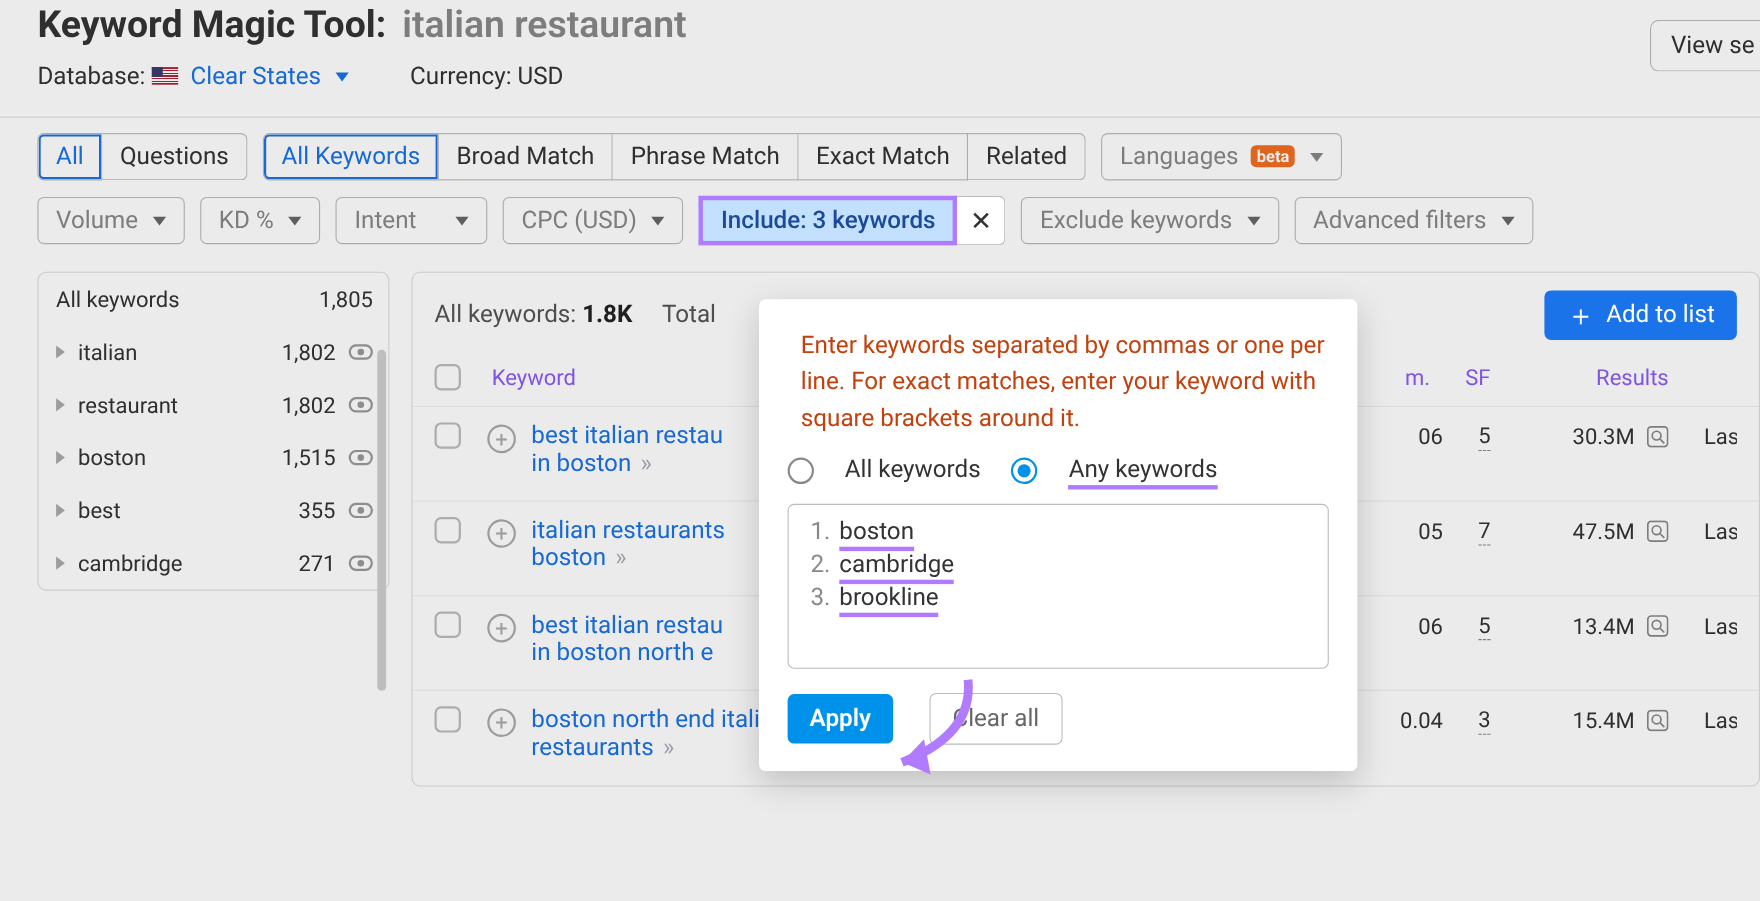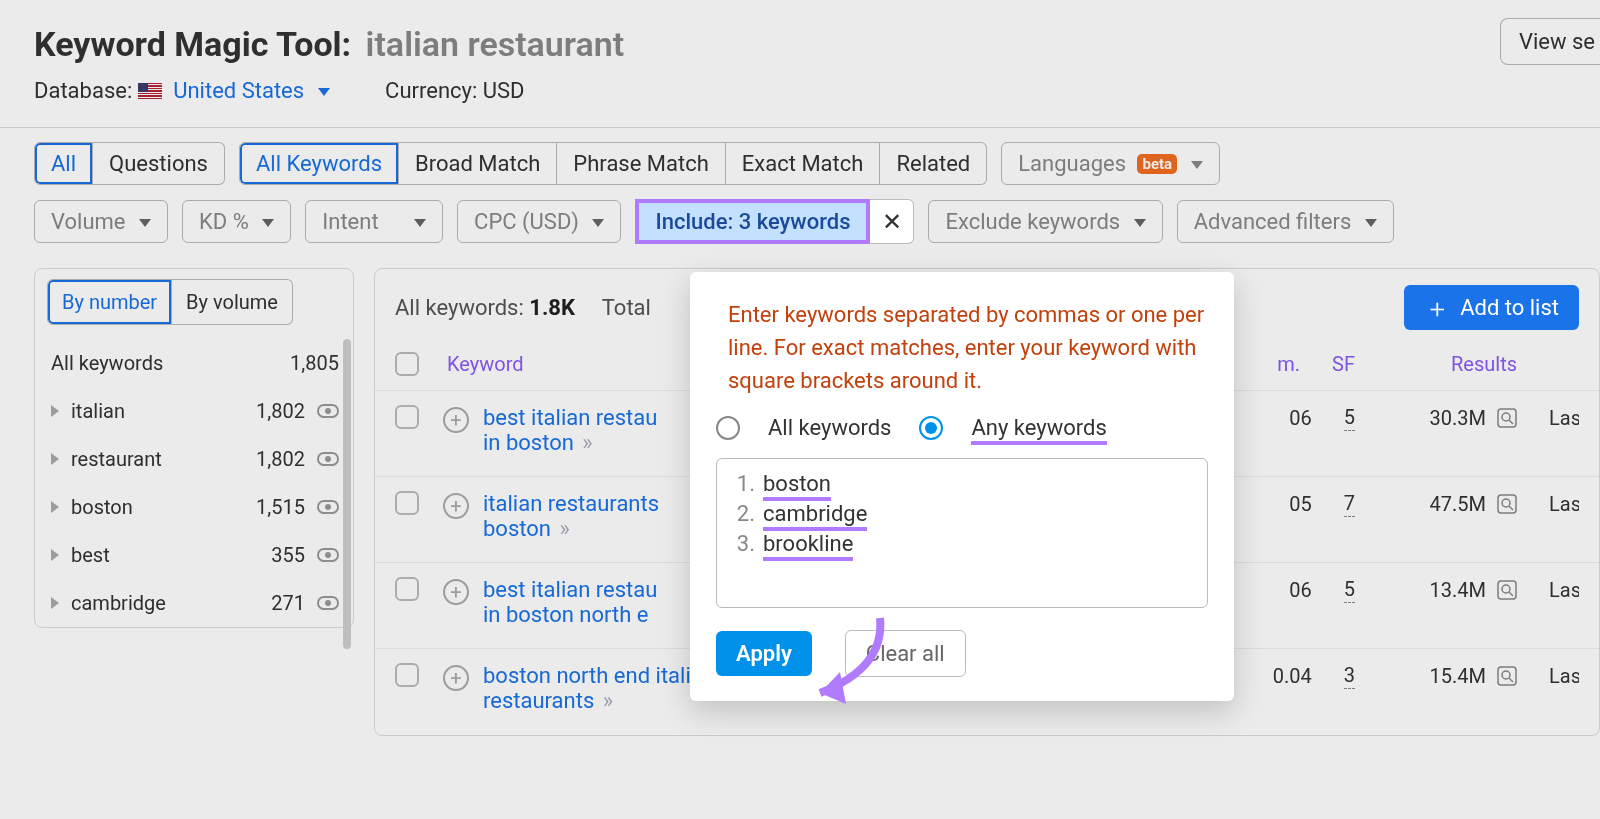--- a/index.html
+++ b/index.html
@@ -13,21 +13,21 @@
   height: 819px;
   overflow: hidden;
   position: relative;
 }
 .overlay {
   position:absolute; inset:0;
   background: rgba(0,0,0,0.08);
   z-index: 5;
   pointer-events: none;
 }
-.header { padding: 24px 34px 18px 34px; }
+.header { padding: 3px 34px 18px 34px; }
 .h1 { font-size: 34px; font-weight: 700; color:#333; margin:0 0 14px 0;}
 .h1 .query { color:#888; font-weight: 600; margin-left:6px;}
 .subhead { font-size: 22px; color:#333; }
 .subhead .flag {
   display:inline-block; width:24px; height:16px; vertical-align: -1px;
   background: linear-gradient(to bottom, #b22234 0%, #b22234 8%, #fff 8%, #fff 15%, #b22234 15%, #b22234 23%, #fff 23%, #fff 31%, #b22234 31%, #b22234 38%, #fff 38%, #fff 46%, #b22234 46%, #b22234 54%, #fff 54%, #fff 62%, #b22234 62%, #b22234 69%, #fff 69%, #fff 77%, #b22234 77%, #b22234 85%, #fff 85%, #fff 92%, #b22234 92%, #b22234 100%);
   position: relative; margin-right:6px;
 }
 .subhead .flag::before{ content:""; position:absolute; left:0; top:0; width:10px; height:9px; background:#3c3b6e;}
 .subhead a { color:#1a73e8; text-decoration:none; }
@@ -168,21 +168,21 @@
 
 <div class="header">
   <div class="h1">
     <span>Keyword Magic Tool:</span>
     <span class="query">italian restaurant</span>
   </div>
   <div class="subhead">
     <span>Database:</span>
     <span class="flag"></span>
     <a href="#">
-      <span>United States</span>
+      <span>Clear States</span>
       <span class="chev-dn"></span>
     </a>
     <span class="curlab">
       <span>Currency:</span>
       <span>USD</span>
     </span>
   </div>
   <div class="topright-btn">
     <span>View se</span>
   </div>
@@ -243,26 +243,20 @@
     <span class="pill muted">
       <span>Advanced filters</span>
       <span class="chev-dn" style="color:#666"></span>
     </span>
   </div>
 </div>
 
 <div class="main">
 
   <div class="leftcol">
-    <div class="lefttabs">
-      <span class="seg">
-        <span class="segbtn active">By number</span>
-        <span class="segbtn">By volume</span>
-      </span>
-    </div>
     <div class="left-list">
       <div class="left-item header">
         <span>All keywords</span>
         <span class="num">1,805</span>
       </div>
       <div class="left-item">
         <span class="chev-rt" style="color:#aaa"></span>
         <span>italian</span>
         <span class="num">1,802</span>
         <span class="eye"></span>

